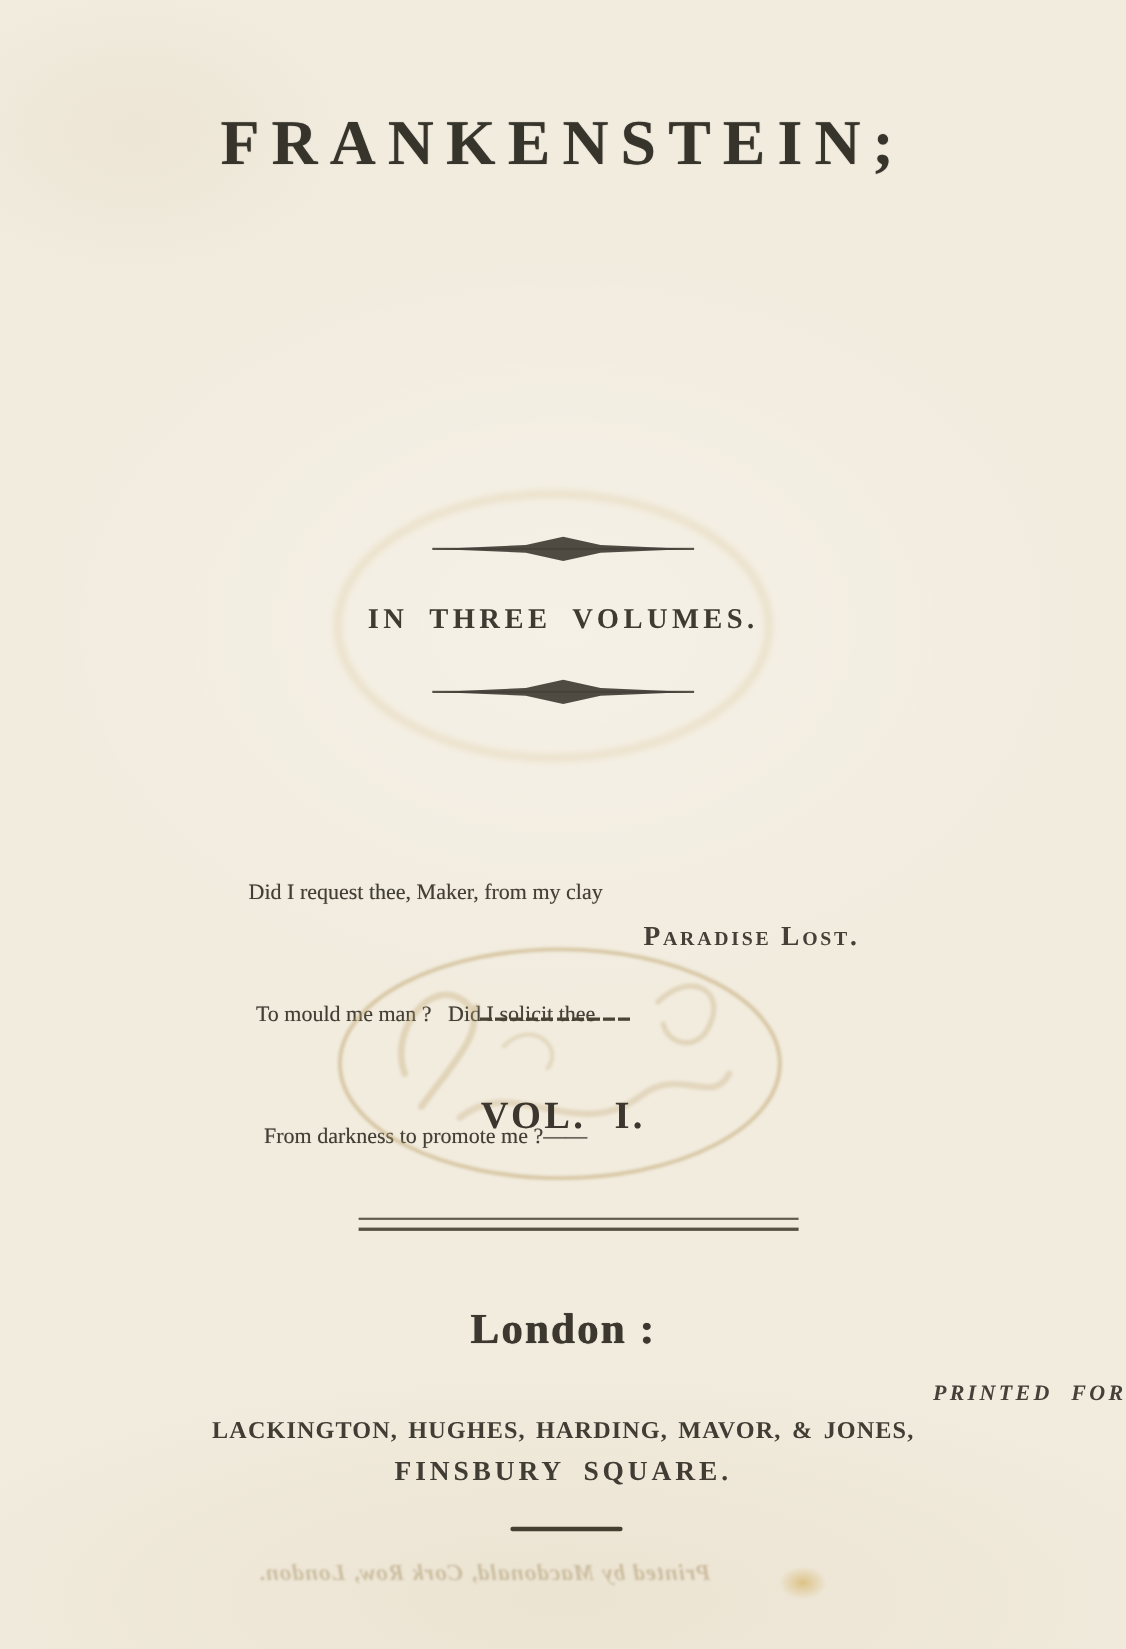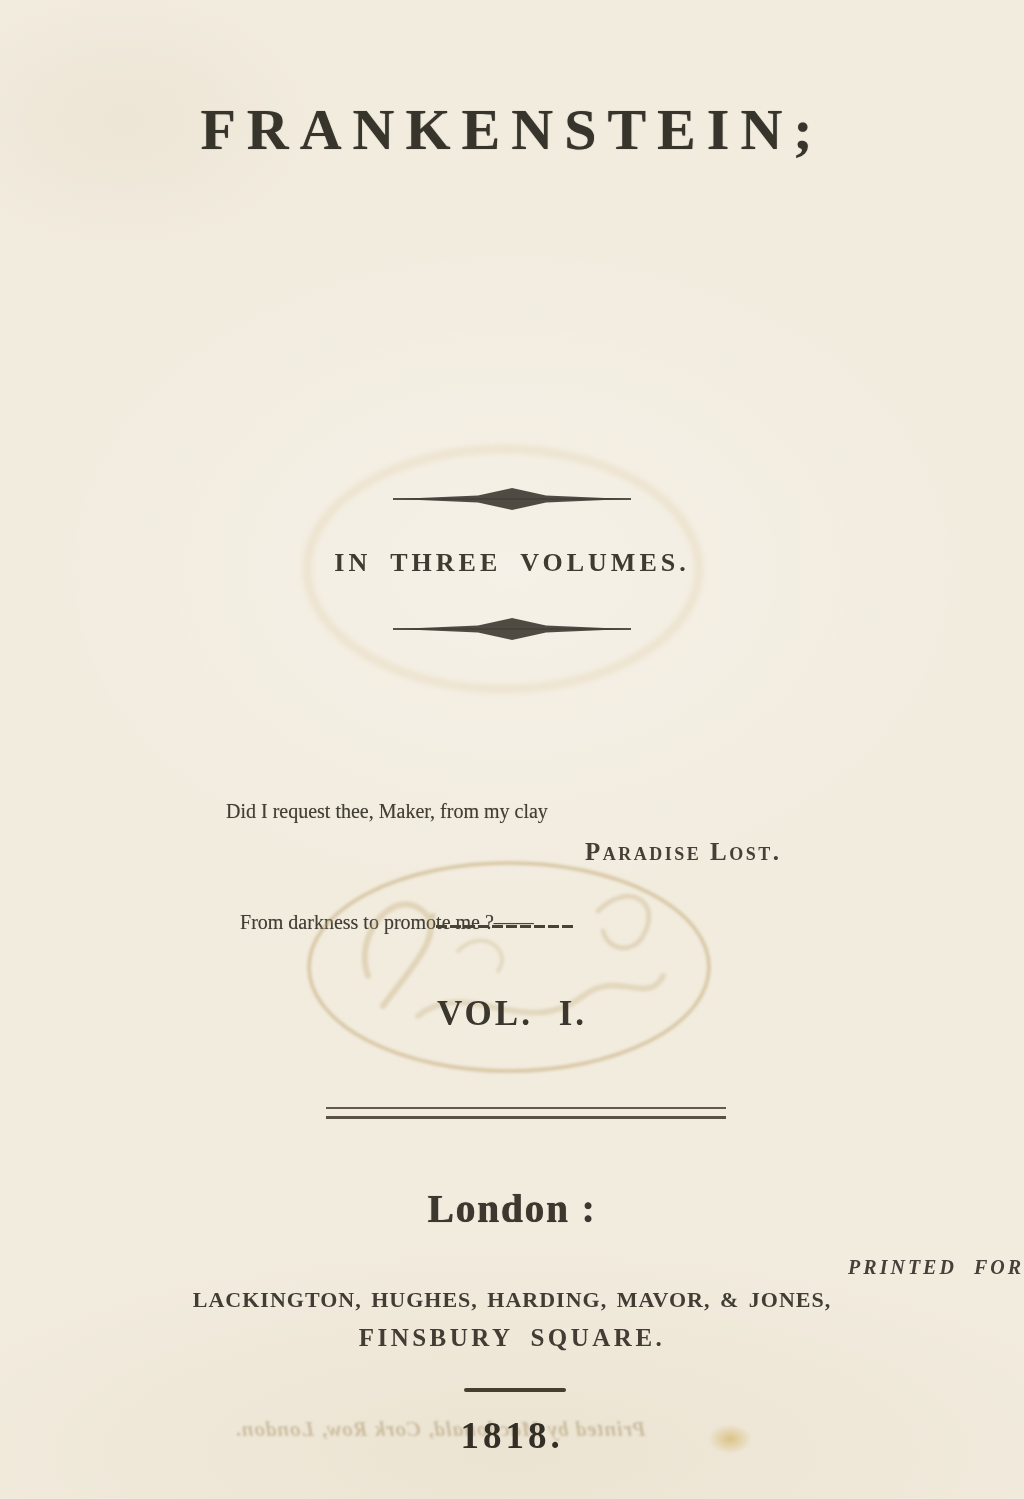--- a/index.html
+++ b/index.html
@@ -90,20 +90,21 @@
 
   <div class="abs swelled-rule bottom">
     <svg width="240" height="26" viewBox="0 0 240 26">
       <rect x="1" y="12" width="238" height="2" fill="#46413a" opacity=".9"></rect>
       <polygon points="4,13 86,9.5 120,2 154,9.5 236,13 154,16.5 120,24 86,16.5" fill="#46413a" opacity=".95"></polygon>
     </svg>
   </div>
 
   <div class="abs epigraph">
     <div>Did I request thee, Maker, from my clay</div>
+    <div>To mould me man ?   Did I solicit thee</div>
     <div>From darkness to promote me ?——</div>
   </div>
 
   <div class="abs attribution">Paradise Lost.</div>
 
   <div class="abs stamp">
     <svg width="424" height="226" viewBox="0 0 424 226">
       <filter id="blurSt">
           <feGaussianBlur stdDeviation="1.4"></feGaussianBlur>
         </filter>
@@ -131,15 +132,14 @@
   <div class="abs ctr publishers">LACKINGTON, HUGHES, HARDING, MAVOR, &amp; JONES,</div>
 
   <div class="abs ctr address">FINSBURY SQUARE.</div>
 
   <div class="abs short-rule"></div>
 
   <div class="abs show-through-band">Printed by Macdonald, Cork Row, London.</div>
 
   <div class="abs stain"></div>
 
-  <div class="abs ctr year">1818.</div>
 
 </div>
 
 </body></html>

